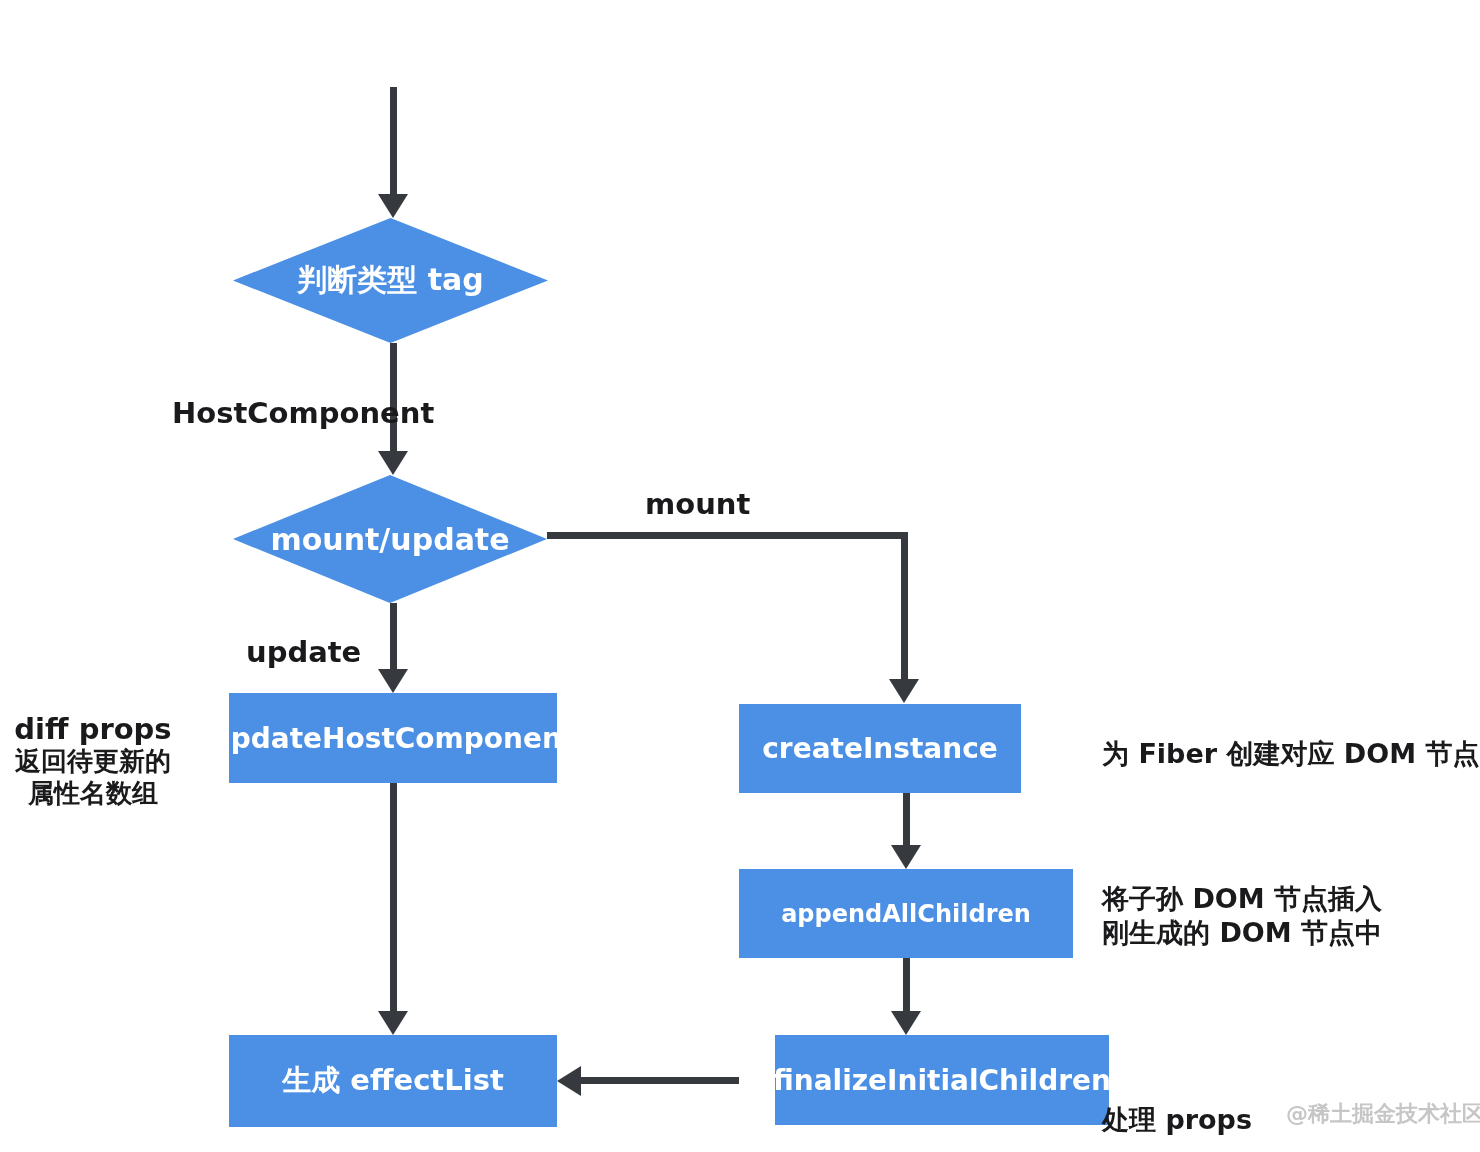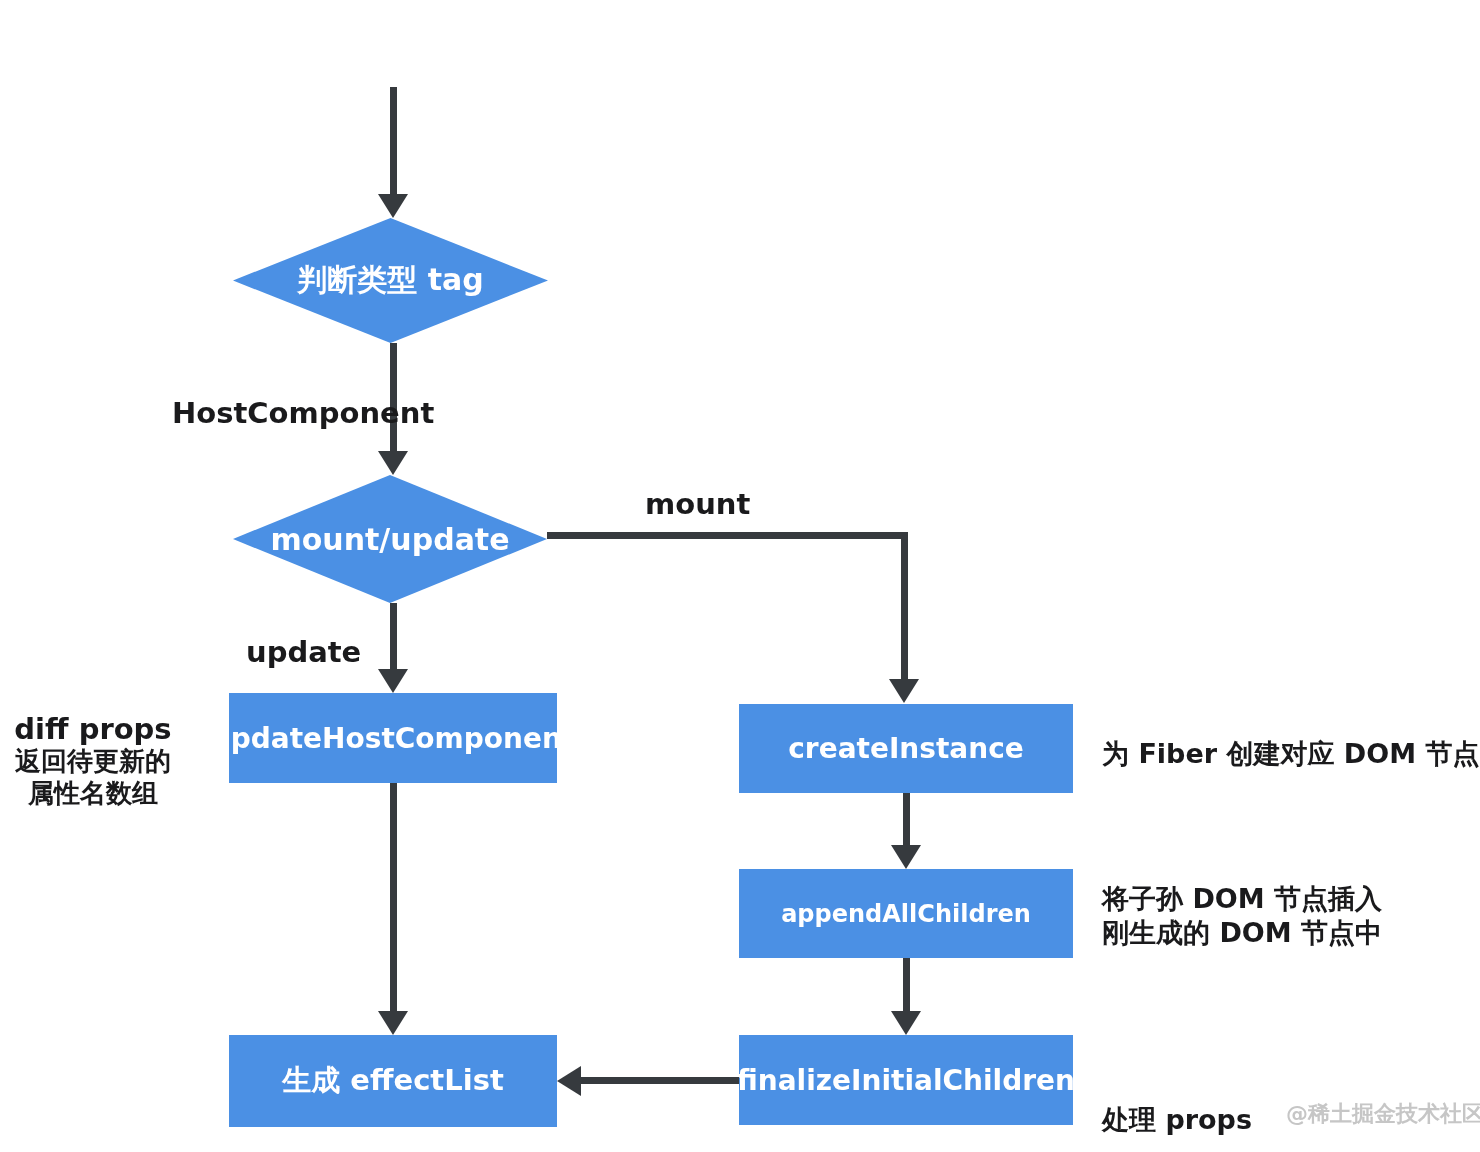--- a/index.html
+++ b/index.html
@@ -32,23 +32,23 @@
     text-align: center;
   }
   .node-rounded { border-radius: 18px; }
   .node-diamond {
     clip-path: polygon(50% 0, 100% 50%, 50% 100%, 0 50%);
   }
   #node-completework { left: 270px; top: 19px;  width: 247px; height: 68px;  font-size: 29px; }
   #node-judge-tag    { left: 233px; top: 218px; width: 315px; height: 125px; font-size: 30px; }
   #node-mount-update { left: 233px; top: 475px; width: 314px; height: 128px; font-size: 30px; }
   #node-update-host  { left: 229px; top: 693px; width: 328px; height: 90px;  font-size: 28px; }
-  #node-create-inst  { left: 739px; top: 704px; width: 334px; height: 89px;  font-size: 28px; }
+  #node-create-inst  { left: 739px; top: 704px; width: 282px; height: 89px;  font-size: 28px; }
   #node-append-all   { left: 739px; top: 869px; width: 334px; height: 89px;  font-size: 24px; }
-  #node-finalize     { left: 739px; top: 1035px; width: 334px; height: 90px; font-size: 28px; }
+  #node-finalize     { left: 775px; top: 1035px; width: 334px; height: 90px; font-size: 28px; }
   #node-effectlist   { left: 229px; top: 1035px; width: 328px; height: 92px; font-size: 29px; }
   
   .vline { position: absolute; width: 7px; background: var(--arrow); }
   .hline { position: absolute; height: 7px; background: var(--arrow); }
   .arrow-down {
     position: absolute; width: 0; height: 0;
     border-left: 15px solid transparent;
     border-right: 15px solid transparent;
     border-top: 24px solid var(--arrow);
   }

